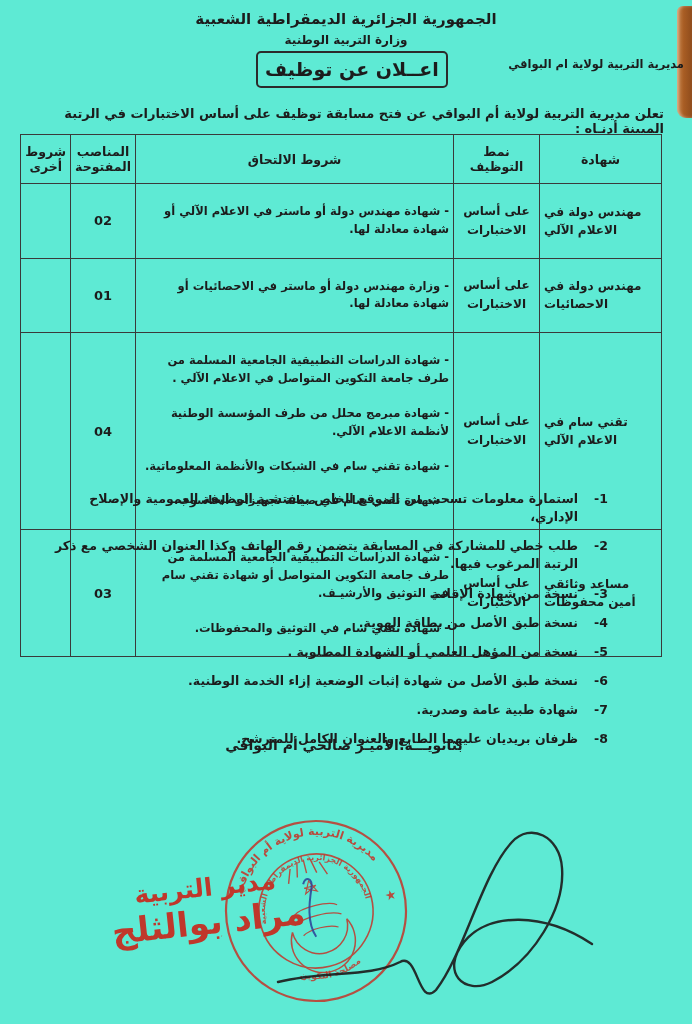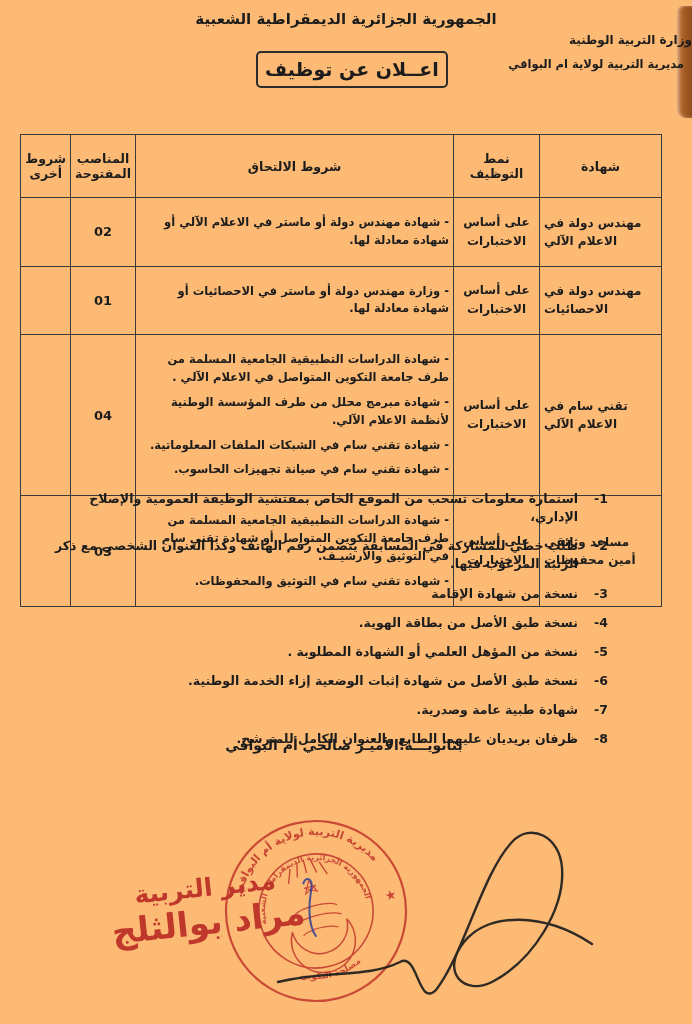--- a/index.html
+++ b/index.html
@@ -1,48 +1,48 @@
 <!DOCTYPE html>
 <html lang="ar" dir="rtl"><head>
 <meta charset="utf-8">
 <style>
   html,body{margin:0;padding:0;background:#9a9a9a;}
   .page{
     position:relative;width:692px;height:1024px;margin:0 auto;
-    background:#fdba74;overflow:hidden;
+    background:#5eead4;overflow:hidden;
     font-family:"DejaVu Sans",sans-serif;color:#1c1c1c;direction:rtl;
   }
   
   .corner-strip{
     position:absolute;top:6px;right:0;width:15px;height:112px;
     background:linear-gradient(90deg,#c8854a 0%,#a85d24 45%,#8f4c1c 100%);
     border-radius:6px 0 0 9px;box-shadow:inset 2px 0 3px rgba(255,255,255,.35);
   }
   .hdr1{position:absolute;top:10px;left:0;width:100%;text-align:center;font-size:15px;font-weight:700;}
-  .hdr2{position:absolute;top:33px;left:0;width:100%;font-size:12px;font-weight:700;}
+  .hdr2{position:absolute;top:33px;left:0;width:100%;text-align:center;font-size:12px;font-weight:700;}
   .directorate{position:absolute;top:57px;right:8px;font-size:11.5px;font-weight:700;}
   .announce-box{
     position:absolute;top:51px;left:256px;width:188px;height:33px;
     border:2px solid #2b2b2b;border-radius:5px;
     text-align:center;line-height:33px;font-size:19px;font-weight:700;letter-spacing:1px;
   }
   .intro{position:absolute;top:106px;right:28px;width:640px;font-size:13px;font-weight:700;}
 
   table.jobs{
     position:absolute;top:134px;right:30px;border-collapse:collapse;table-layout:fixed;
     font-weight:700;
   }
-  table.jobs td,table.jobs th{border:1.2px solid #3a3a3a;vertical-align:middle;padding:9px 4px;}
+  table.jobs td,table.jobs th{border:1.2px solid #3a3a3a;vertical-align:middle;padding:2px 4px;}
   th.h{font-size:12.5px;font-weight:700;text-align:center;height:44px;}
   .col-rank{width:122px;} .col-mode{width:86px;} .col-cond{width:318px;} .col-pos{width:58px;} .col-other{width:40px;}
   td.rank{font-size:12px;text-align:left;line-height:1.5;}
   td.mode{font-size:12px;text-align:center;line-height:1.6;}
   td.cond{font-size:11.5px;text-align:right;padding:4px 10px;}
   td.pos{font-size:13px;text-align:center;}
-  .cond-line{margin:7px 0;line-height:1.55;}
+  .cond-line{margin:17px 0;line-height:1.55;}
   tr.r1{height:46px;} tr.r2{height:44px;} tr.r3{height:146px;} tr.r4{height:76px;}
 
   .docs{position:absolute;top:490px;right:84px;width:566px;}
   .docs-heading{font-size:13px;font-weight:700;margin-bottom:12px;}
   .bullet{display:inline-block;margin-left:10px;font-size:13px;}
   .doc-item{display:flex;font-size:12.5px;font-weight:700;margin-bottom:11px;line-height:1.45;}
   .doc-num{width:30px;flex:0 0 30px;}
   .doc-text{flex:1;}
 
   .deadlines{position:absolute;top:724px;right:40px;width:616px;}
@@ -65,20 +65,21 @@
 
 <div class="page">
 
   <div class="corner-strip"></div>
 
   <div class="hdr1">الجمهورية الجزائرية الديمقراطية الشعبية</div>
   <div class="hdr2">وزارة التربية الوطنية</div>
   <div class="directorate">مديرية التربية لولاية ام البواقي</div>
   <div class="announce-box">اعــلان عن توظيف</div>
 
+  <div class="intro">تعلن مديرية التربية لولاية أم البواقي عن فتح مسابقة توظيف على أساس الاختبارات في الرتبة المبينة أدنـاه :</div>
 
   <table class="jobs">
     <colgroup>
       <col class="col-rank">
         <col class="col-mode">
         <col class="col-cond">
         <col class="col-pos">
         <col class="col-other">
     </colgroup>
     <tbody>
@@ -106,21 +107,21 @@
       </td>
       <td class="pos">01</td>
       <td class="other"></td>
     </tr>
     <tr class="r3">
       <td class="rank">تقني سام في الاعلام الآلي</td>
       <td class="mode">على أساس الاختبارات</td>
       <td class="cond">
         <div class="cond-line">- شهادة الدراسات التطبيقية الجامعية المسلمة من طرف جامعة التكوين المتواصل في الاعلام الآلي .</div>
         <div class="cond-line">- شهادة مبرمج محلل من طرف المؤسسة الوطنية لأنظمة الاعلام الآلي.</div>
-        <div class="cond-line">- شهادة تقني سام في الشبكات الملفات المعلوماتية.</div>
+        <div class="cond-line">- شهادة تقني سام في الشبكات والأنظمة المعلوماتية.</div>
         <div class="cond-line">- شهادة تقني سام في صيانة تجهيزات الحاسوب.</div>
       </td>
       <td class="pos">04</td>
       <td class="other"></td>
     </tr>
     <tr class="r4">
       <td class="rank">مساعد وثائقي أمين محفوظات</td>
       <td class="mode">على أساس الاختبارات</td>
       <td class="cond">
         <div class="cond-line">- شهادة الدراسات التطبيقية الجامعية المسلمة من طرف جامعة التكوين المتواصل أو شهادة تقني سام في التوثيق والأرشيـف.</div>

